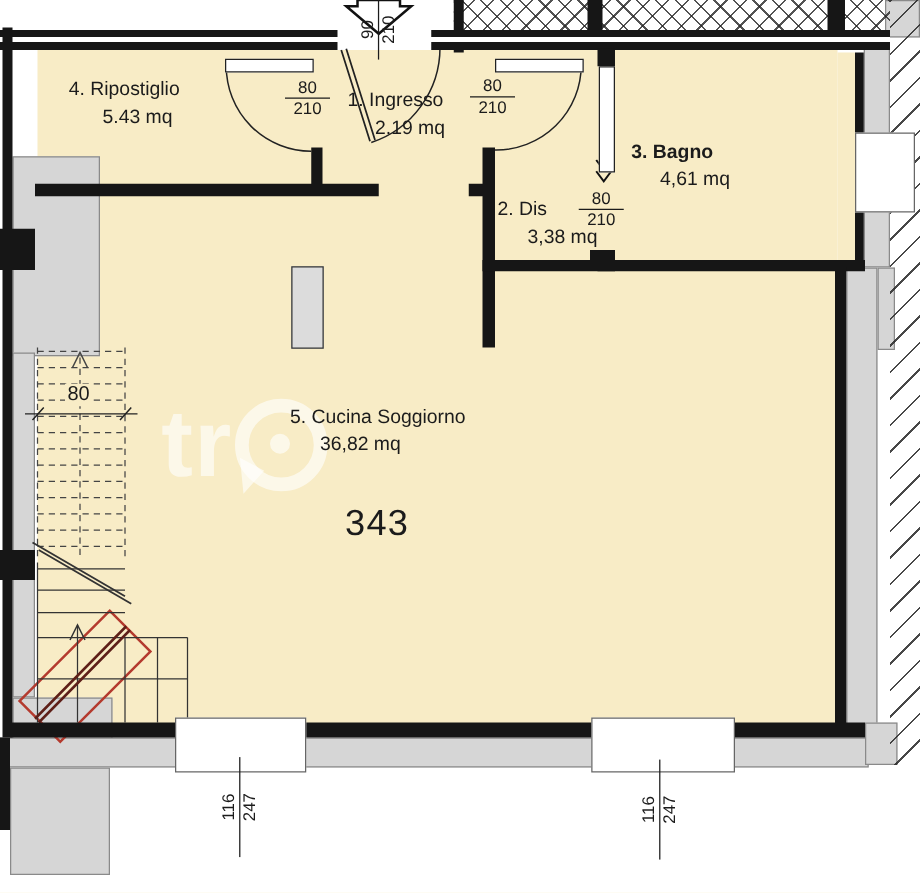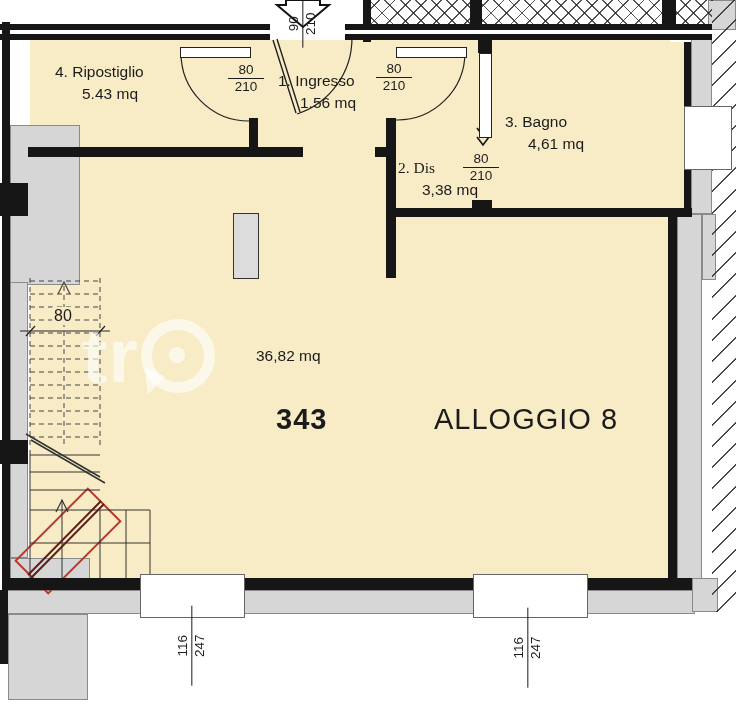--- a/index.html
+++ b/index.html
@@ -26,21 +26,21 @@
   .big-label{font-size:29px;letter-spacing:1px;}
   .frac{position:absolute;z-index:8;text-align:center;font-size:13.5px;line-height:1.05;}
   .frac .num{display:block;border-bottom:1.2px solid #1b1b1b;padding:0 2px 1px;}
   .frac .den{display:block;padding-top:1px;}
   .rot{transform:rotate(-90deg);}
   .frac.long{width:80px;}
   .frac.long .num{border-bottom:1.2px solid #1b1b1b;}
   .pillar{background:#DCDCDC;border:1px solid #333;z-index:2;}
   .redbox{position:absolute;border:2px solid var(--red);z-index:3;background:transparent;transform:rotate(-45deg);}
   .watermark{position:absolute;z-index:7;font-size:76px;font-weight:bold;letter-spacing:1px;
-             color:rgba(255,255,255,0.62);display:flex;align-items:center;}
+             color:rgba(255,255,255,0.62);display:flex;align-items:center;margin-left:47px;}
   .pin{display:inline-block;width:52px;height:52px;border:11px solid rgba(255,255,255,0.62);
        border-radius:50%;position:relative;margin:0 2px;}
   .pin .tail{position:absolute;left:-14px;bottom:-12px;width:0;height:0;
        border-left:16px solid transparent;border-right:6px solid transparent;
        border-top:24px solid rgba(255,255,255,0.62);transform:rotate(28deg);}
   .pin .dot{position:absolute;left:17px;top:17px;width:16px;height:16px;border-radius:50%;
        background:rgba(255,255,255,0.62);}
 </style>
 </head>
 <body>
@@ -147,32 +147,32 @@
       <span class="pin">
         <span class="dot"></span>
         <span class="tail"></span>
       </span>
   </div>
 
   <div class="txt room-label" style="left:55px;top:63px;"><span>4. Ripostiglio</span></div>
   <div class="txt room-label" style="left:82px;top:85px;"><span>5.43 mq</span></div>
 
   <div class="txt room-label" style="left:278px;top:72px;"><span>1. Ingresso</span></div>
-  <div class="txt room-label" style="left:300px;top:94px;"><span>1.56 mq</span></div>
-
-  <div class="txt room-label" style="left:398px;top:159px;font-family:Liberation Serif, serif;"><span>2. Dis</span></div>
+  <div class="txt room-label" style="left:300px;top:94px;"><span>2.19 mq</span></div>
+
+  <div class="txt room-label" style="left:398px;top:159px;"><span>2. Dis</span></div>
   <div class="txt room-label" style="left:422px;top:181px;"><span>3,38 mq</span></div>
 
-  <div class="txt room-label" style="left:505px;top:113px;"><span>3. Bagno</span></div>
+  <div class="txt room-label" style="left:505px;top:113px;font-weight:bold;"><span>3. Bagno</span></div>
   <div class="txt room-label" style="left:528px;top:135px;"><span>4,61 mq</span></div>
 
+  <div class="txt room-label" style="left:232px;top:325px;"><span>5. Cucina Soggiorno</span></div>
   <div class="txt room-label" style="left:256px;top:347px;"><span>36,82 mq</span></div>
 
-  <div class="txt big-label" style="left:276px;top:403px;font-weight:bold;"><span>343</span></div>
-  <div class="txt big-label" style="left:434px;top:403px;"><span>ALLOGGIO 8</span></div>
+  <div class="txt big-label" style="left:276px;top:403px;"><span>343</span></div>
 
   <div class="frac" style="left:228px;top:63px;width:36px;">
     <span class="num">80</span>
     <span class="den">210</span>
   </div>
   <div class="frac" style="left:376px;top:62px;width:36px;">
     <span class="num">80</span>
     <span class="den">210</span>
   </div>
   <div class="frac" style="left:463px;top:152px;width:36px;">

